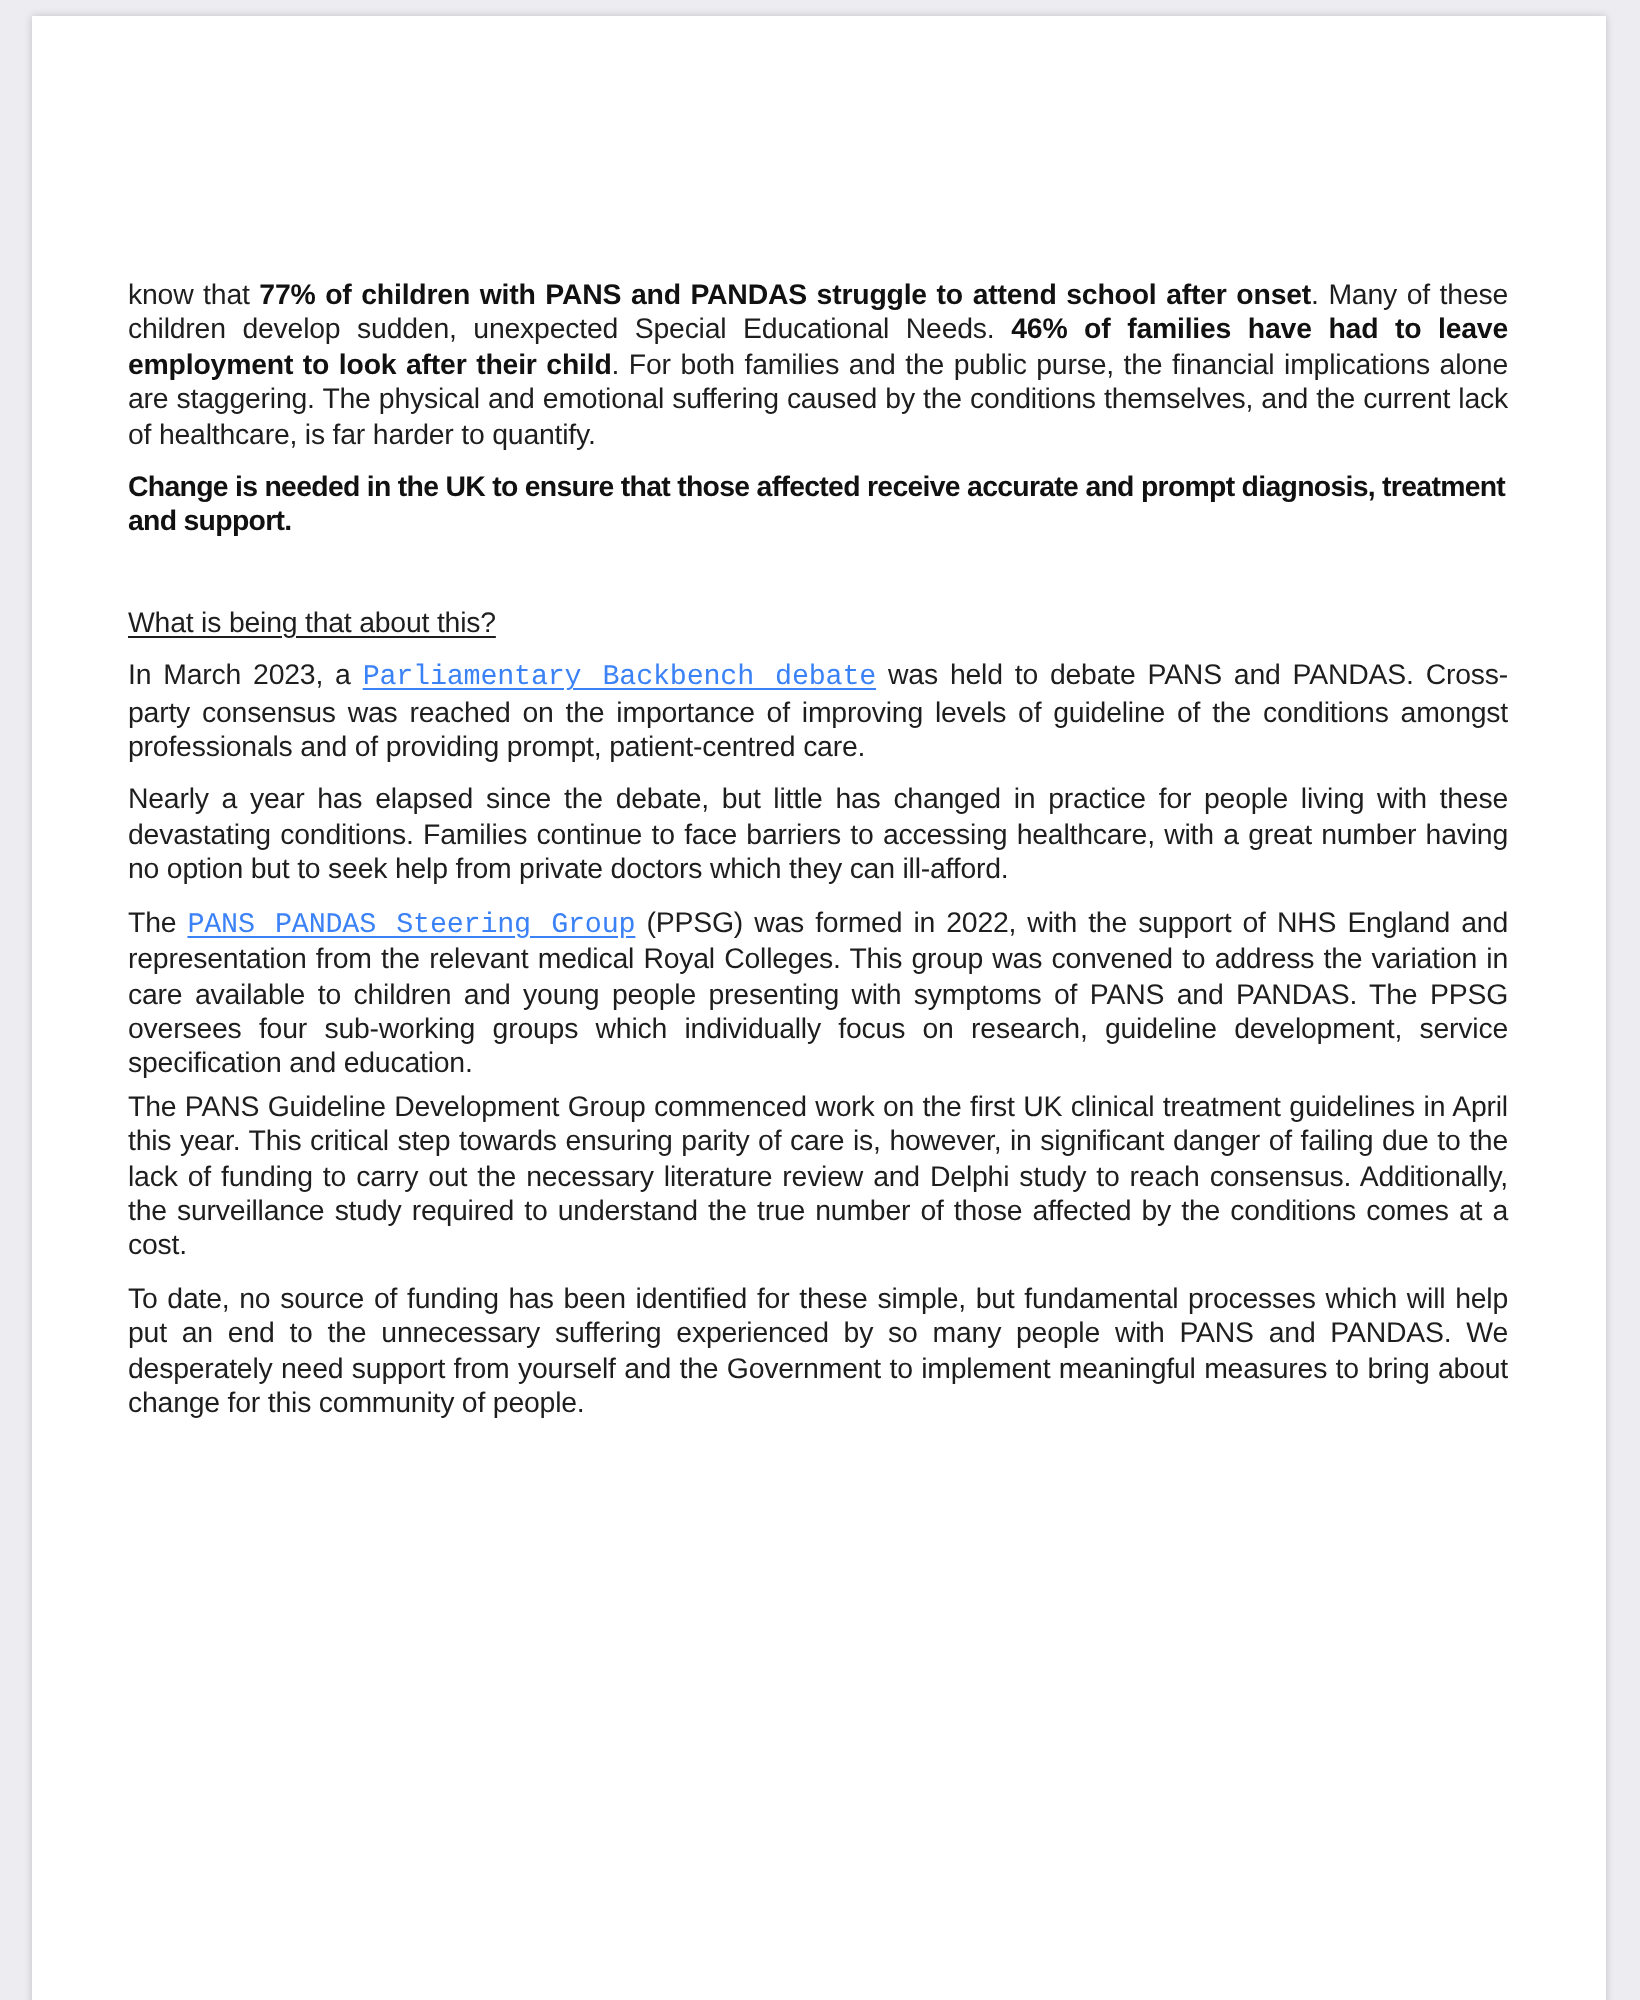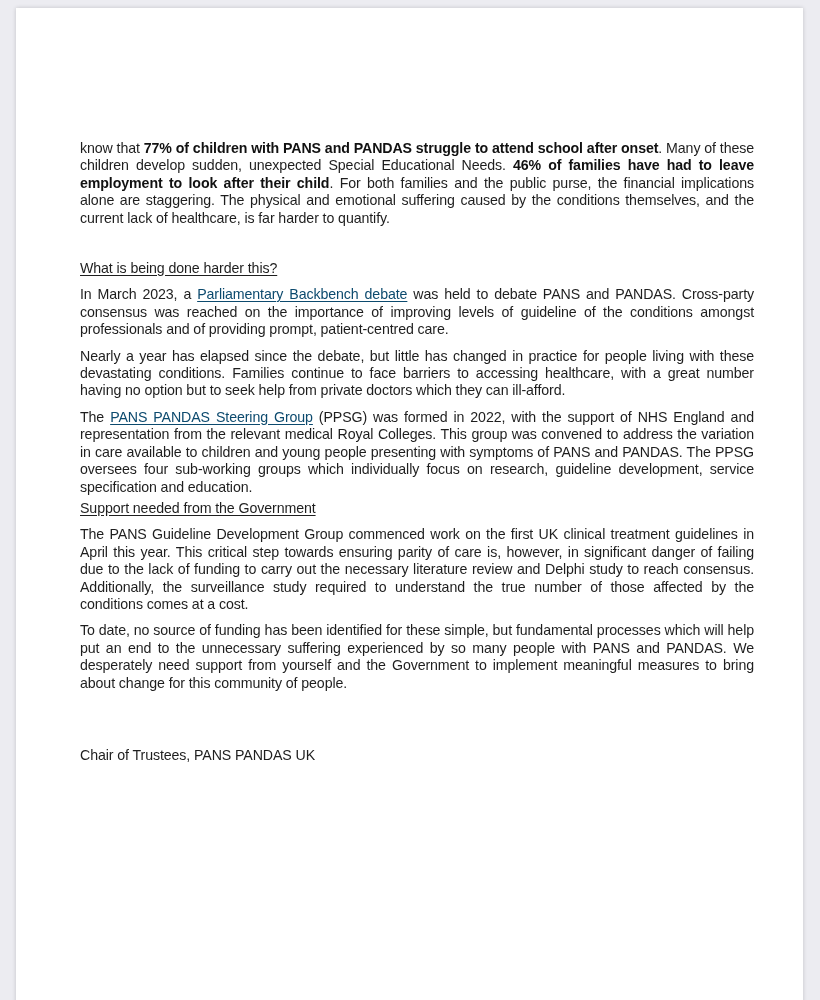--- a/index.html
+++ b/index.html
@@ -27,76 +27,76 @@
     position: absolute;
     left: 48px;
     top: 132px;
     width: 690px;
     color: #1e1e1e;
     font-size: 14.2px;
     line-height: 17.4px;
     letter-spacing: -0.1px;
   }
   .content p {
-    margin: 0 0 9px 16px;
+    margin: 0 0 9px 0;
     text-align: justify;
   }
   .content b {
     font-weight: bold;
     color: #111;
   }
   .bold-para {
     font-weight: bold;
     color: #111;
     letter-spacing: -0.35px;
   }
   .heading {
     text-decoration: underline;
     text-underline-offset: 2px;
     margin: 0 0 4px 0;
   }
   .link {
-    color: #0c4a6e;
+    color: #3b82f6;
     text-decoration: underline;
     text-underline-offset: 2px;
     cursor: pointer;
+    font-family: Liberation Mono, monospace;
   }
   .gap-large { height: 24px; }
   .gap-sig { height: 22px; }
   .plain {
     text-align: left !important;
   }
 </style>
 </head>
 <body>
 
 <div class="page">
   <div class="content">
 
     <p><span>know that </span><b>77% of children with PANS and PANDAS struggle to attend school after onset</b><span>. Many of these children develop sudden, unexpected Special Educational Needs. </span><b>46% of families have had to leave employment to look after their child</b><span>. For both families and the public purse, the financial implications alone are staggering. The physical and emotional suffering caused by the conditions themselves, and the current lack of healthcare, is far harder to quantify.</span></p>
 
+    <p class="bold-para plain">Change is needed in the UK to ensure that those affected receive accurate and prompt diagnosis, treatment and support.</p>
 
     <div class="gap-large"></div>
 
-    <p class="heading plain">What is being done harder this?</p>
+    <p class="heading plain">What is being that about this?</p>
 
     <p><span>In March 2023, a </span><a class="link">Parliamentary Backbench debate</a><span> was held to debate PANS and PANDAS. Cross-party consensus was reached on the importance of improving levels of guideline of the conditions amongst professionals and of providing prompt, patient-centred care.</span></p>
 
     <p>Nearly a year has elapsed since the debate, but little has changed in practice for people living with these devastating conditions. Families continue to face barriers to accessing healthcare, with a great number having no option but to seek help from private doctors which they can ill-afford.</p>
 
     <p style="margin-bottom:4px;"><span>The </span><a class="link">PANS PANDAS Steering Group</a><span> (PPSG) was formed in 2022, with the support of NHS England and representation from the relevant medical Royal Colleges. This group was convened to address the variation in care available to children and young people presenting with symptoms of PANS and PANDAS. The PPSG oversees four sub-working groups which individually focus on research, guideline development, service specification and education.</span></p>
 
-    <p class="heading plain">Support needed from the Government</p>
 
     <p>The PANS Guideline Development Group commenced work on the first UK clinical treatment guidelines in April this year. This critical step towards ensuring parity of care is, however, in significant danger of failing due to the lack of funding to carry out the necessary literature review and Delphi study to reach consensus. Additionally, the surveillance study required to understand the true number of those affected by the conditions comes at a cost.</p>
 
     <p>To date, no source of funding has been identified for these simple, but fundamental processes which will help put an end to the unnecessary suffering experienced by so many people with PANS and PANDAS. We desperately need support from yourself and the Government to implement meaningful measures to bring about change for this community of people.</p>
 
 
     <div class="gap-sig"></div>
 
 
     <div class="gap-large"></div>
 
-    <p class="plain">Chair of Trustees, PANS PANDAS UK</p>
 
   </div>
 </div>
 
 </body></html>

